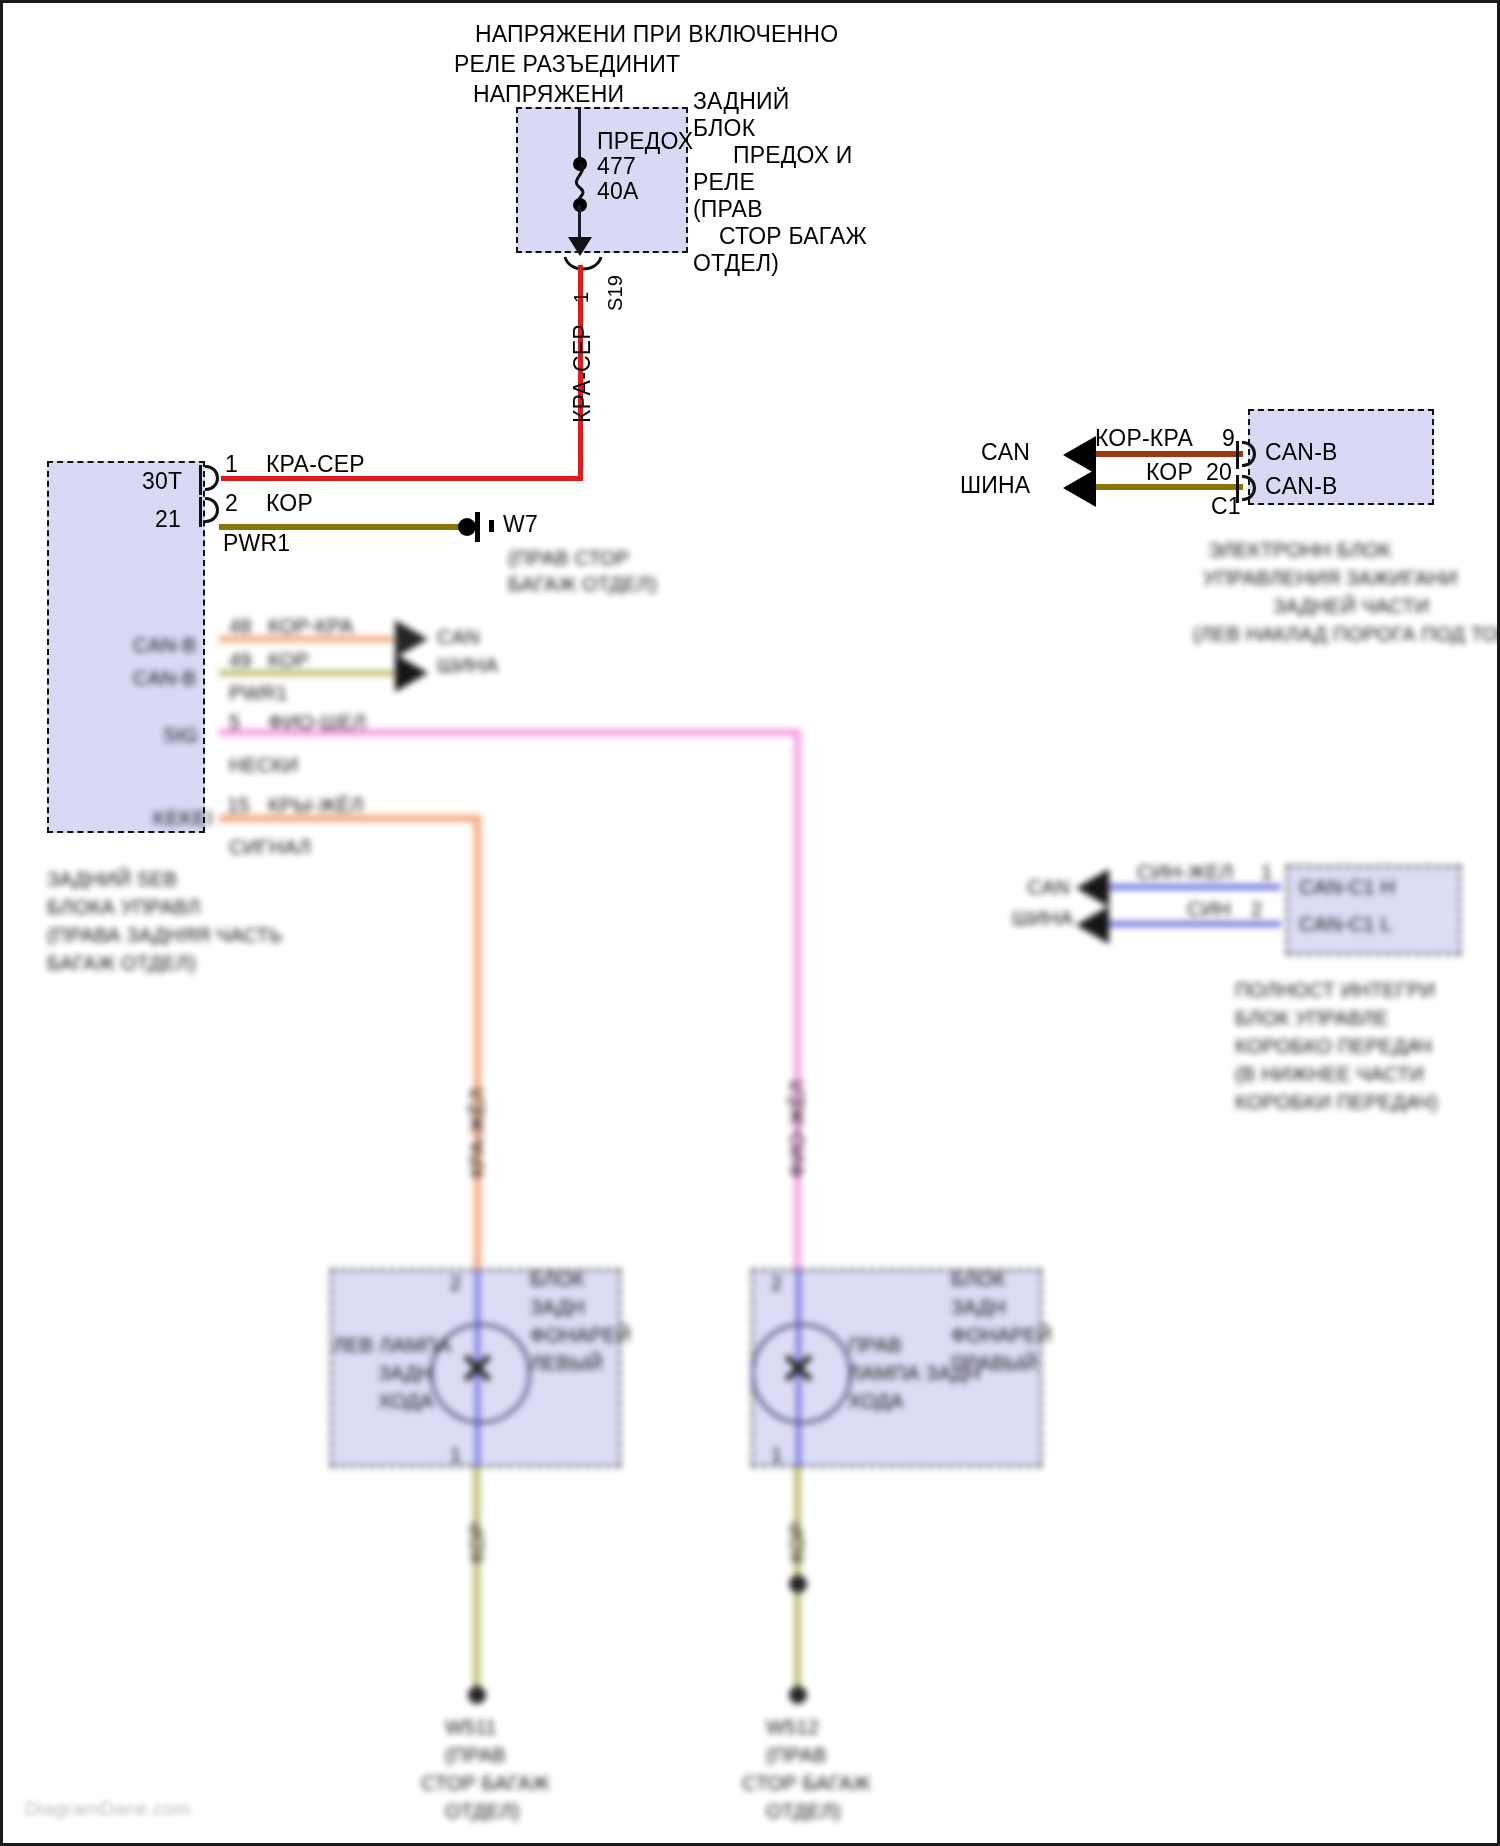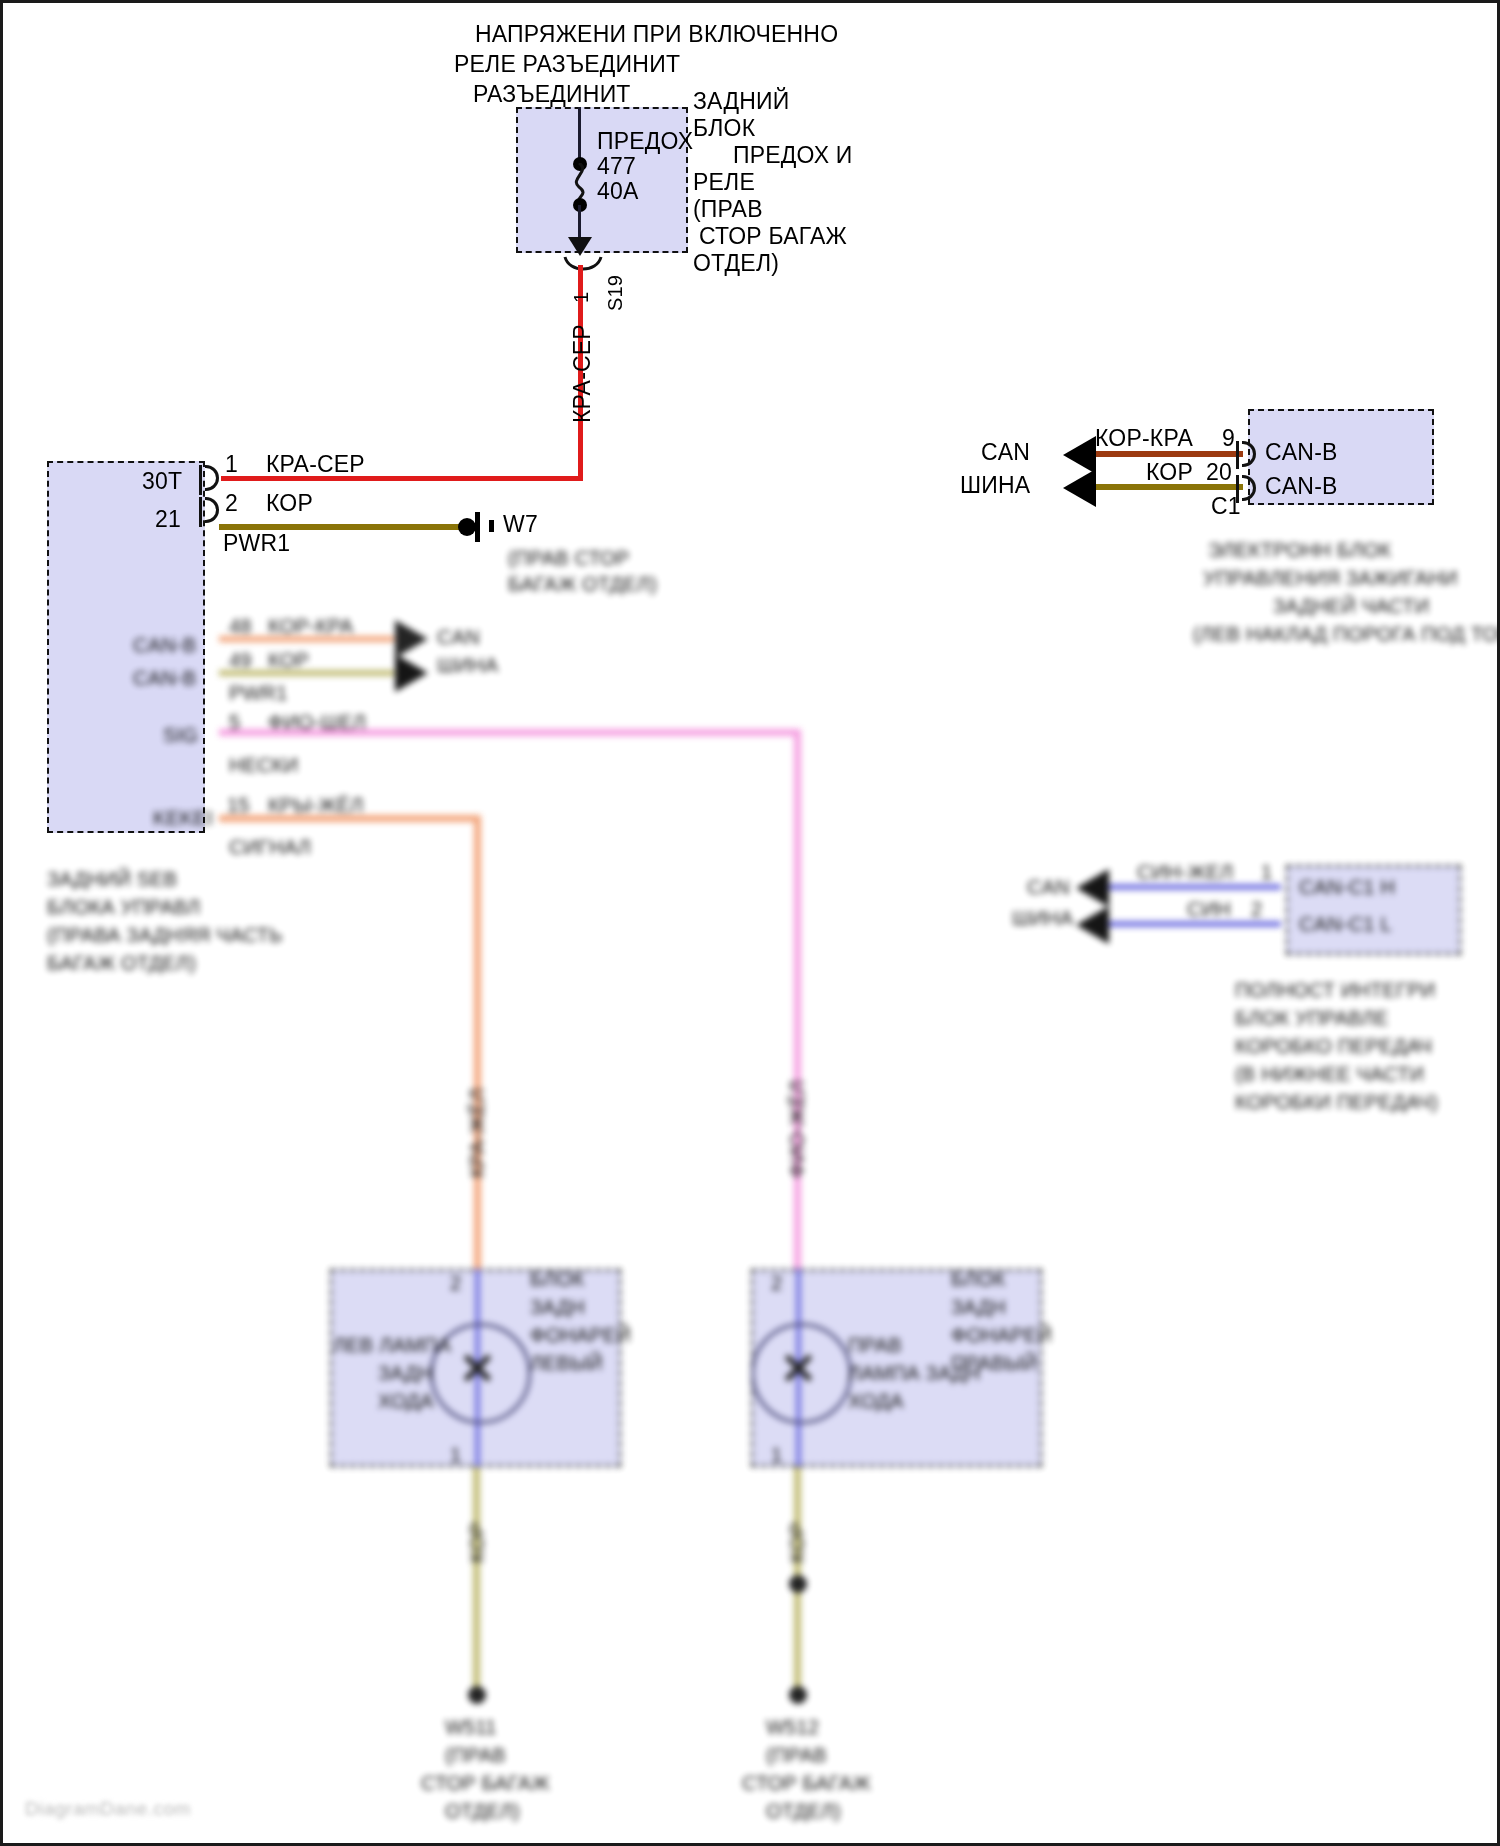--- a/index.html
+++ b/index.html
@@ -77,21 +77,21 @@
   .gnd-dot{position:absolute;width:18px;height:18px;border-radius:50%;background:#111;}
   .wm{position:absolute;color:#b9b9b9;font-size:19px;letter-spacing:.5px;}
 </style>
 </head>
 <body>
 
 <div id="page">
 
   <div class="txt big" style="left:472px;top:18px;">НАПРЯЖЕНИ ПРИ ВКЛЮЧЕННО</div>
   <div class="txt big" style="left:451px;top:48px;">РЕЛЕ РАЗЪЕДИНИТ</div>
-  <div class="txt big" style="left:470px;top:78px;">РАЗЪЕДИНИТ</div>
+  <div class="txt big" style="left:470px;top:78px;">НАПРЯЖЕНИ</div>
 
   <div class="module" style="left:513px;top:104px;width:172px;height:146px;"></div>
 
   <div class="wire w-black" style="left:575px;top:104px;width:3px;height:54px;"></div>
   <div class="node" style="left:570px;top:154px;"></div>
 
   <svg class="abs" style="left:566px;top:160px;width:26px;height:38px;">
     <path d="M10 0 C 22 8, 0 16, 10 24 C 20 31, 8 34, 10 38" stroke="#111" stroke-width="3" fill="none"></path>
   </svg>
   <div class="node" style="left:570px;top:195px;"></div>
@@ -102,21 +102,21 @@
 
   <div class="txt big" style="left:594px;top:125px;">ПРЕДОХ</div>
   <div class="txt big" style="left:594px;top:150px;">477</div>
   <div class="txt big" style="left:594px;top:175px;">40A</div>
 
   <div class="txt big" style="left:690px;top:85px;">ЗАДНИЙ</div>
   <div class="txt big" style="left:690px;top:112px;">БЛОК</div>
   <div class="txt big" style="left:730px;top:139px;">ПРЕДОХ И</div>
   <div class="txt big" style="left:690px;top:166px;">РЕЛЕ</div>
   <div class="txt big" style="left:690px;top:193px;">(ПРАВ</div>
-  <div class="txt big" style="left:696px;top:220px;text-align:right;">СТОР БАГАЖ</div>
+  <div class="txt big" style="left:716px;top:220px;text-align:right;">СТОР БАГАЖ</div>
   <div class="txt big" style="left:690px;top:247px;">ОТДЕЛ)</div>
 
   <svg class="abs" style="left:560px;top:252px;width:40px;height:22px;">
     <path d="M2 2 C 6 18, 34 18, 38 2" stroke="#111" stroke-width="3" fill="none"></path>
   </svg>
 
   <div class="wire w-red" style="left:575px;top:262px;width:5px;height:216px;"></div>
   <div class="wire w-red" style="left:218px;top:473px;width:362px;height:5px;"></div>
 
   <div class="txt sm vert" style="left:566px;top:300px;transform:rotate(-90deg);">1</div>

